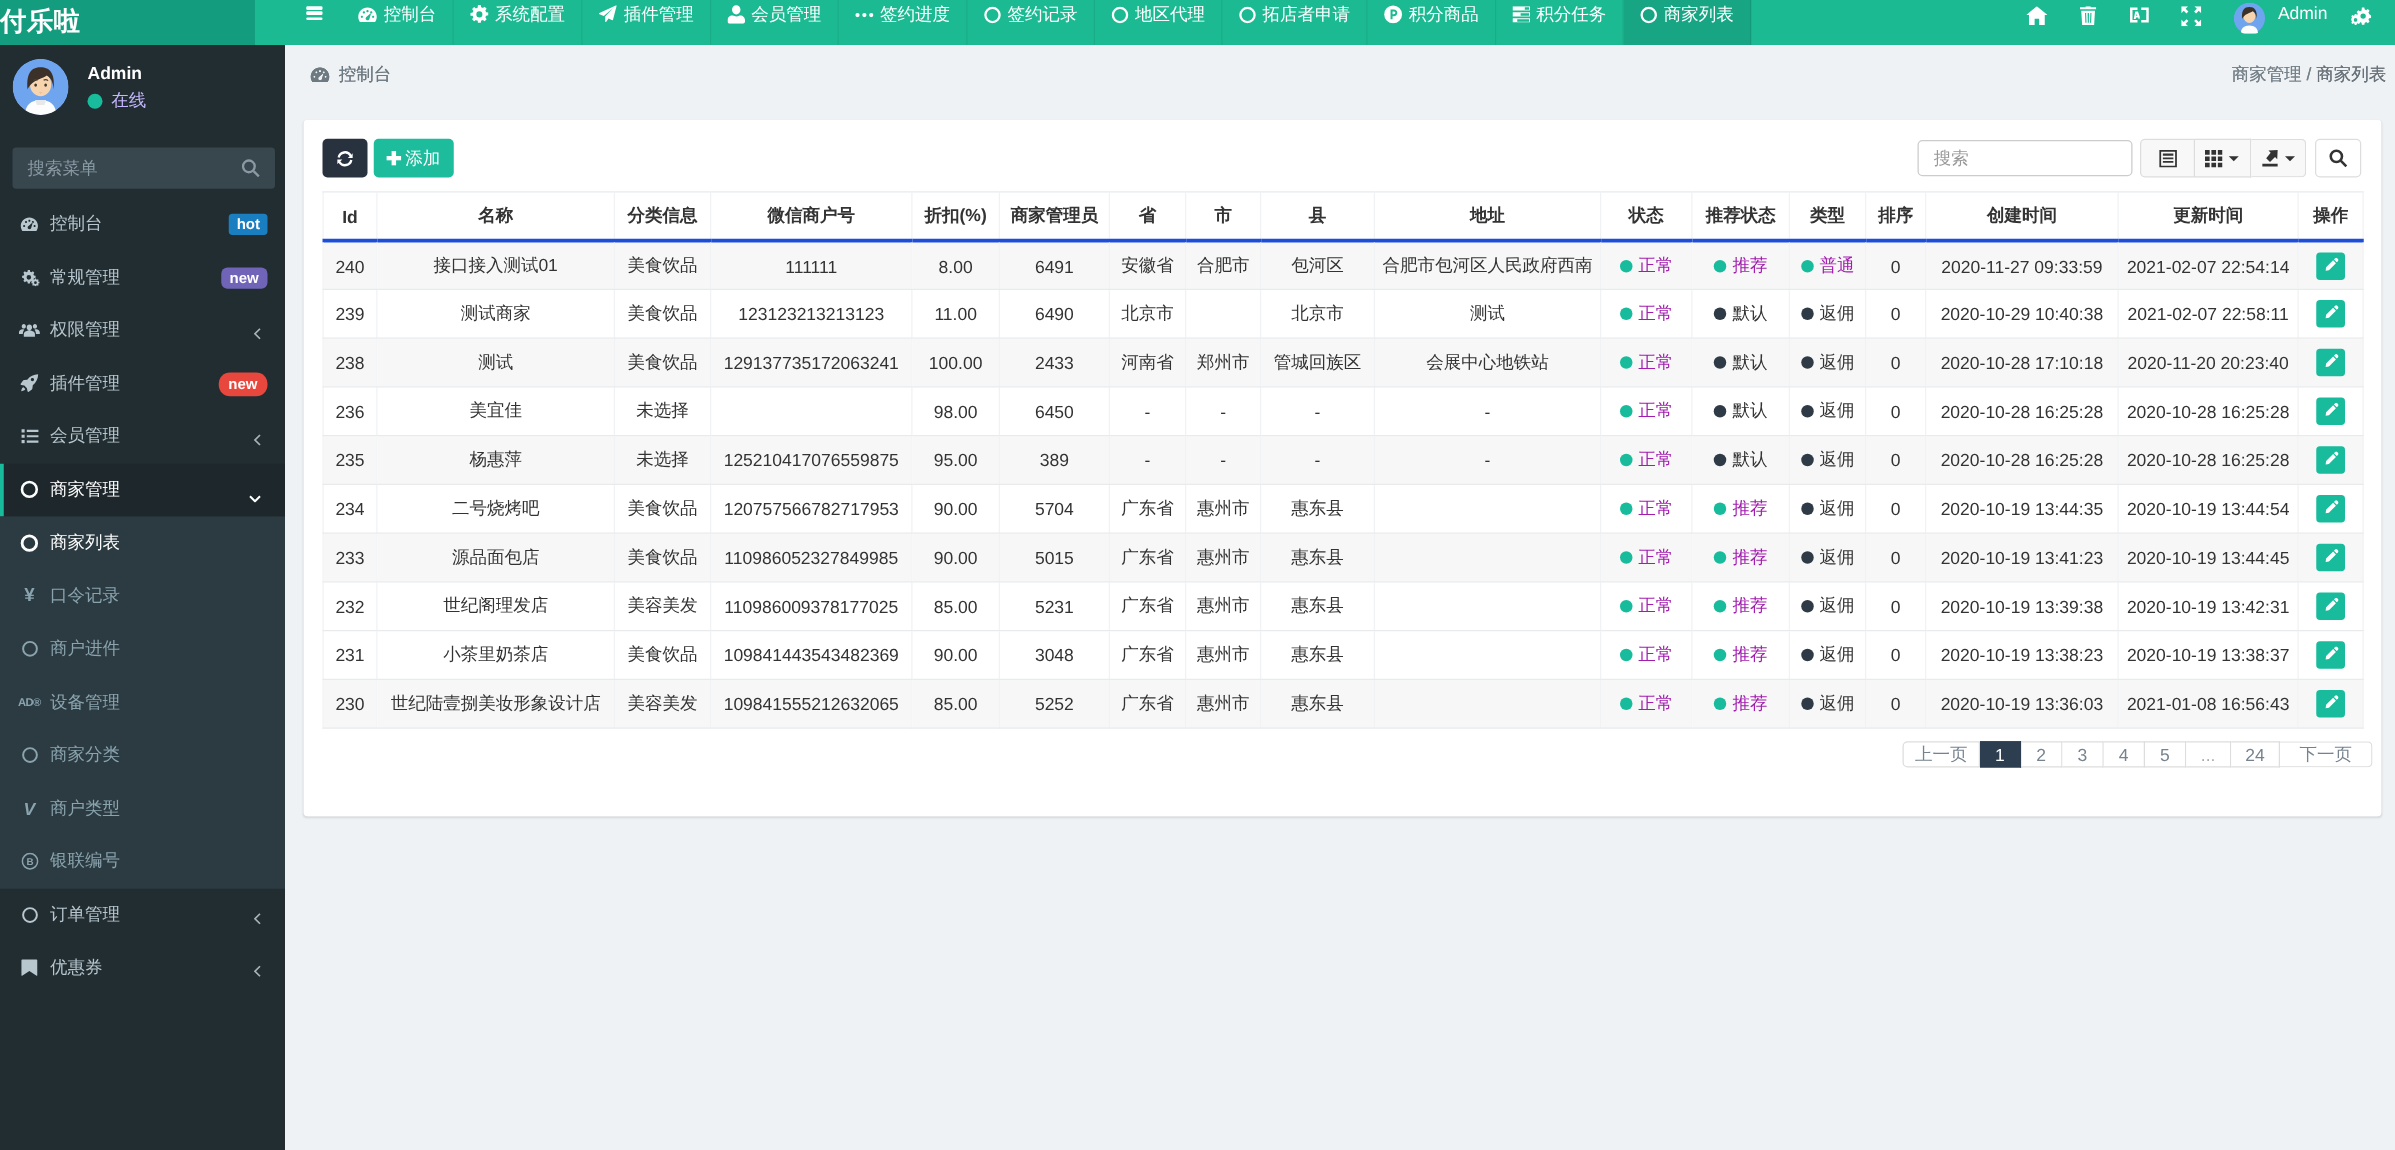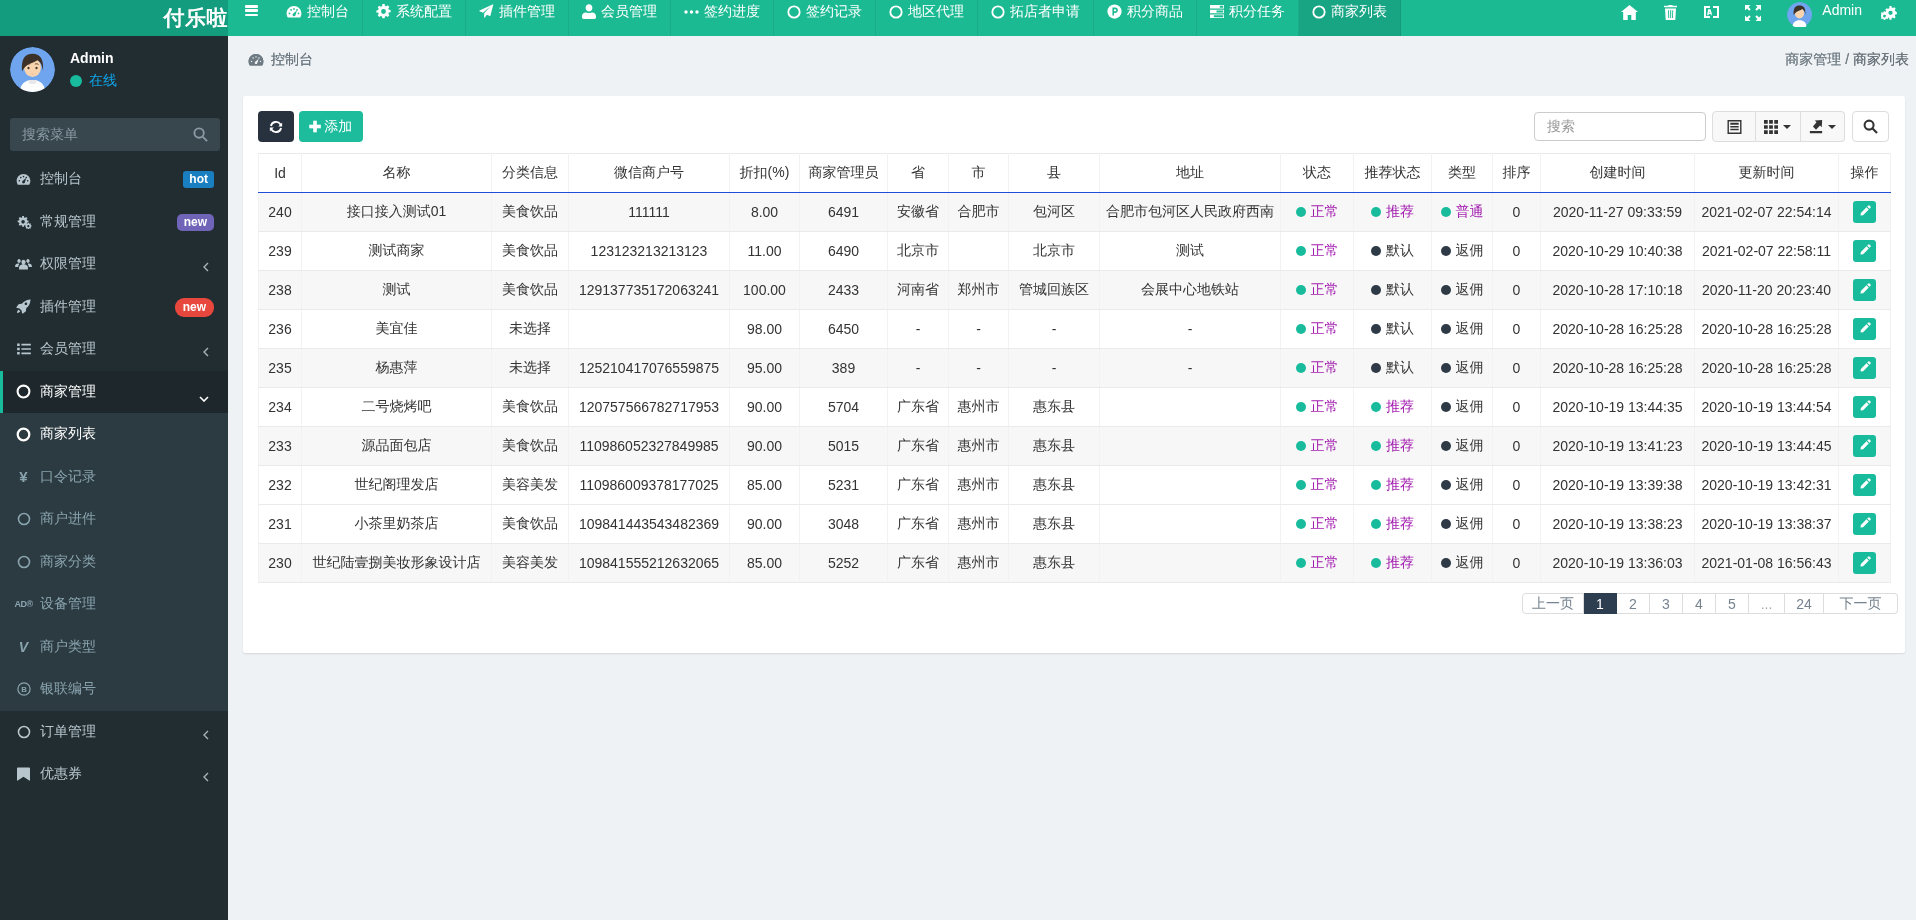--- a/index.html
+++ b/index.html
@@ -1,36 +1,36 @@
 <!DOCTYPE html>
 <html><head>
 <meta charset="utf-8">
 <style>
 * { margin:0; padding:0; box-sizing:border-box; }
 html,body { width:1916px; height:920px; overflow:hidden; font-family:"Liberation Sans", sans-serif; }
 body { background:#eff2f5; position:relative; }
 
 
 .topbar { position:absolute; left:0; top:0; width:1916px; height:36px; background:#1cba92; }
-.logo { position:absolute; left:0; top:0; width:228px; height:36px; background:#149c7e; color:#fff; font-size:21px; font-weight:bold; text-align:right; line-height:35px; letter-spacing:0.5px; }
+.logo { position:absolute; left:0; top:0; width:204px; height:36px; background:#149c7e; color:#fff; font-size:21px; font-weight:bold; text-align:left; line-height:35px; letter-spacing:0.5px; }
 .hamb { position:absolute; left:245px; top:5px; width:13px; height:12px; }
 .hamb span { display:block; height:2.6px; background:#fff; margin-bottom:1.7px; border-radius:1px; }
 .navtabs { position:absolute; left:273px; top:0; height:36px; display:flex; }
 .ntab { display:flex; align-items:center; height:36px; padding:0 13px 13px; color:#fff; font-size:14px; border-right:1px solid rgba(0,0,0,0.07); white-space:nowrap; }
 .ntab svg, .ntab .ic { margin-right:5px; }
 .ntab.active { background:#18a584; }
 .nav-right { position:absolute; right:0; top:0; height:36px; display:flex; align-items:flex-start; }
 .nric { width:41px; height:25px; display:flex; align-items:center; justify-content:center; }
 .nav-admin { color:#fff; font-size:14px; margin:2px 8px 0 9px; }
 
 
 .sidebar { position:absolute; left:0; top:36px; width:228px; height:884px; background:#222d32; }
 .uavatar { position:absolute; left:10px; top:11px; width:45px; height:45px; border-radius:50%; overflow:hidden; }
 .uname { position:absolute; left:70px; top:14px; color:#fff; font-size:14px; font-weight:bold; }
-.ustat { position:absolute; left:70px; top:36px; color:#0ea5e9; font-size:14px;text-align:center; }
+.ustat { position:absolute; left:70px; top:36px; color:#c4b5fd; font-size:14px;text-align:center; }
 .ustat .dot { display:inline-block; width:12px; height:12px; border-radius:50%; background:#18bc9c; margin-right:7px; vertical-align:-2px; }
 .msearch { position:absolute; left:10px; top:82px; width:210px; height:33px; background:#38464e; border-radius:3px; color:#8a9aa4; font-size:14px; line-height:33px; padding-left:12px; }
 .msearch svg { position:absolute; right:12px; top:9px; }
 .smenu { position:absolute; left:0; top:122px; width:228px; }
 .mi { height:42.5px; display:flex; align-items:center; color:#b8c7ce; font-size:14px; position:relative; }
 .mi .mic { width:17px; margin-left:15px; margin-right:8px; display:flex; justify-content:center; align-items:center; }
 .mi .badge { position:absolute; right:14px; top:50%; margin-top:-8px; font-size:12px; color:#fff; padding:1px 6px 2px; font-weight:bold; }
 .b-blue { background:#1a7fc0; border-radius:3px; }
 .b-purple { background:#6f64b8; border-radius:5px; padding:1px 7px 2px !important; }
 .b-red { background:#e8473d; border-radius:9px; padding:2px 8px 3px !important; margin-top:-9px !important; }
@@ -58,21 +58,21 @@
 .bgi { width:44.3px; height:31px; background:#f8f8f8; border:1px solid #ddd; border-left:none; display:flex; align-items:center; justify-content:center; }
 .bgi:first-child { border-left:1px solid #ddd; border-radius:4px 0 0 4px; }
 .bgi:last-child { border-radius:0 4px 4px 0; }
 .btn-mag { left:1608.5px; top:15px; width:37px; background:#fff; border:1px solid #ddd; }
 .caret-d { display:inline-block; width:0; height:0; border-left:4px solid transparent; border-right:4px solid transparent; border-top:4px solid #333; margin-left:5px; }
 .caret-u { display:inline-block; width:0; height:0; border-left:4px solid transparent; border-right:4px solid transparent; border-bottom:4px solid #333; margin-left:5px; }
 
 
 .tbl { position:absolute; left:15px; top:57px; width:1632px; border-collapse:collapse; table-layout:fixed; font-size:14px; color:#333; }
 .tbl th, .tbl td { border:1px solid #f1f2f3; border-top:1px solid #e8eaeb; border-bottom:1px solid #e8eaeb; text-align:center; height:39px; padding:0; overflow:hidden; white-space:nowrap; }
-.tbl thead th { font-weight:normal; color:#333; border-bottom:1px solid #1d4ed8; }
+.tbl thead th { font-weight:bold; color:#333; border-bottom:3px solid #1d4ed8; }
 .tbl { border:1px solid #ddd; }
 .tbl tr.g td { background:#f7f7f7; }
 .dot { display:inline-block; width:10px; height:10px; border-radius:50%; margin-right:5px; vertical-align:-1px; }
 .dg { background:#18bc9c; }
 .dk { background:#2e3a46; }
 .tg { color:#a21caf; }
 .ebtn { display:inline-block; width:23px; height:22px; background:#18bc9c; border-radius:3px; line-height:22px; }
 
 
 .finfo { position:absolute; left:17px; top:502px; color:#5e6a75; font-size:13px; display:flex; align-items:center; }
@@ -232,26 +232,26 @@
             <svg width="15" height="15" viewBox="0 0 16 16" fill="none" stroke="currentColor" stroke-width="2.4">
               <circle cx="8" cy="8" r="6.2"></circle>
             </svg>
           </span>商家列表</div>
    <div class="mi"><span class="mic" style="font-size:15px;font-weight:bold;">¥</span>口令记录</div>
    <div class="mi"><span class="mic">
             <svg width="14" height="14" viewBox="0 0 16 16" fill="none" stroke="currentColor" stroke-width="1.8">
               <circle cx="8" cy="8" r="6.3"></circle>
             </svg>
           </span>商户进件</div>
+   <div class="mi"><span class="mic" style="font-size:9px;font-weight:bold;letter-spacing:-0.5px;">AD®</span>设备管理</div>
    <div class="mi"><span class="mic">
             <svg width="14" height="14" viewBox="0 0 16 16" fill="none" stroke="currentColor" stroke-width="1.8">
               <circle cx="8" cy="8" r="6.3"></circle>
             </svg>
           </span>商家分类</div>
-   <div class="mi"><span class="mic" style="font-size:9px;font-weight:bold;letter-spacing:-0.5px;">AD®</span>设备管理</div>
    <div class="mi"><span class="mic" style="font-size:14px;font-weight:bold;font-style:italic;">V</span>商户类型</div>
    <div class="mi"><span class="mic">
             <svg width="14" height="14" viewBox="0 0 16 16">
               <circle cx="8" cy="8" r="7" fill="none" stroke="currentColor" stroke-width="1.4"></circle>
               <text x="8" y="11.5" text-anchor="middle" font-size="9" font-weight="bold" fill="currentColor" font-family="Liberation Sans,sans-serif">B</text>
             </svg>
           </span>银联编号</div>
   </div>
   <div class="mi"><span class="mic">
           <svg width="14" height="14" viewBox="0 0 16 16" fill="none" stroke="currentColor" stroke-width="1.8">

